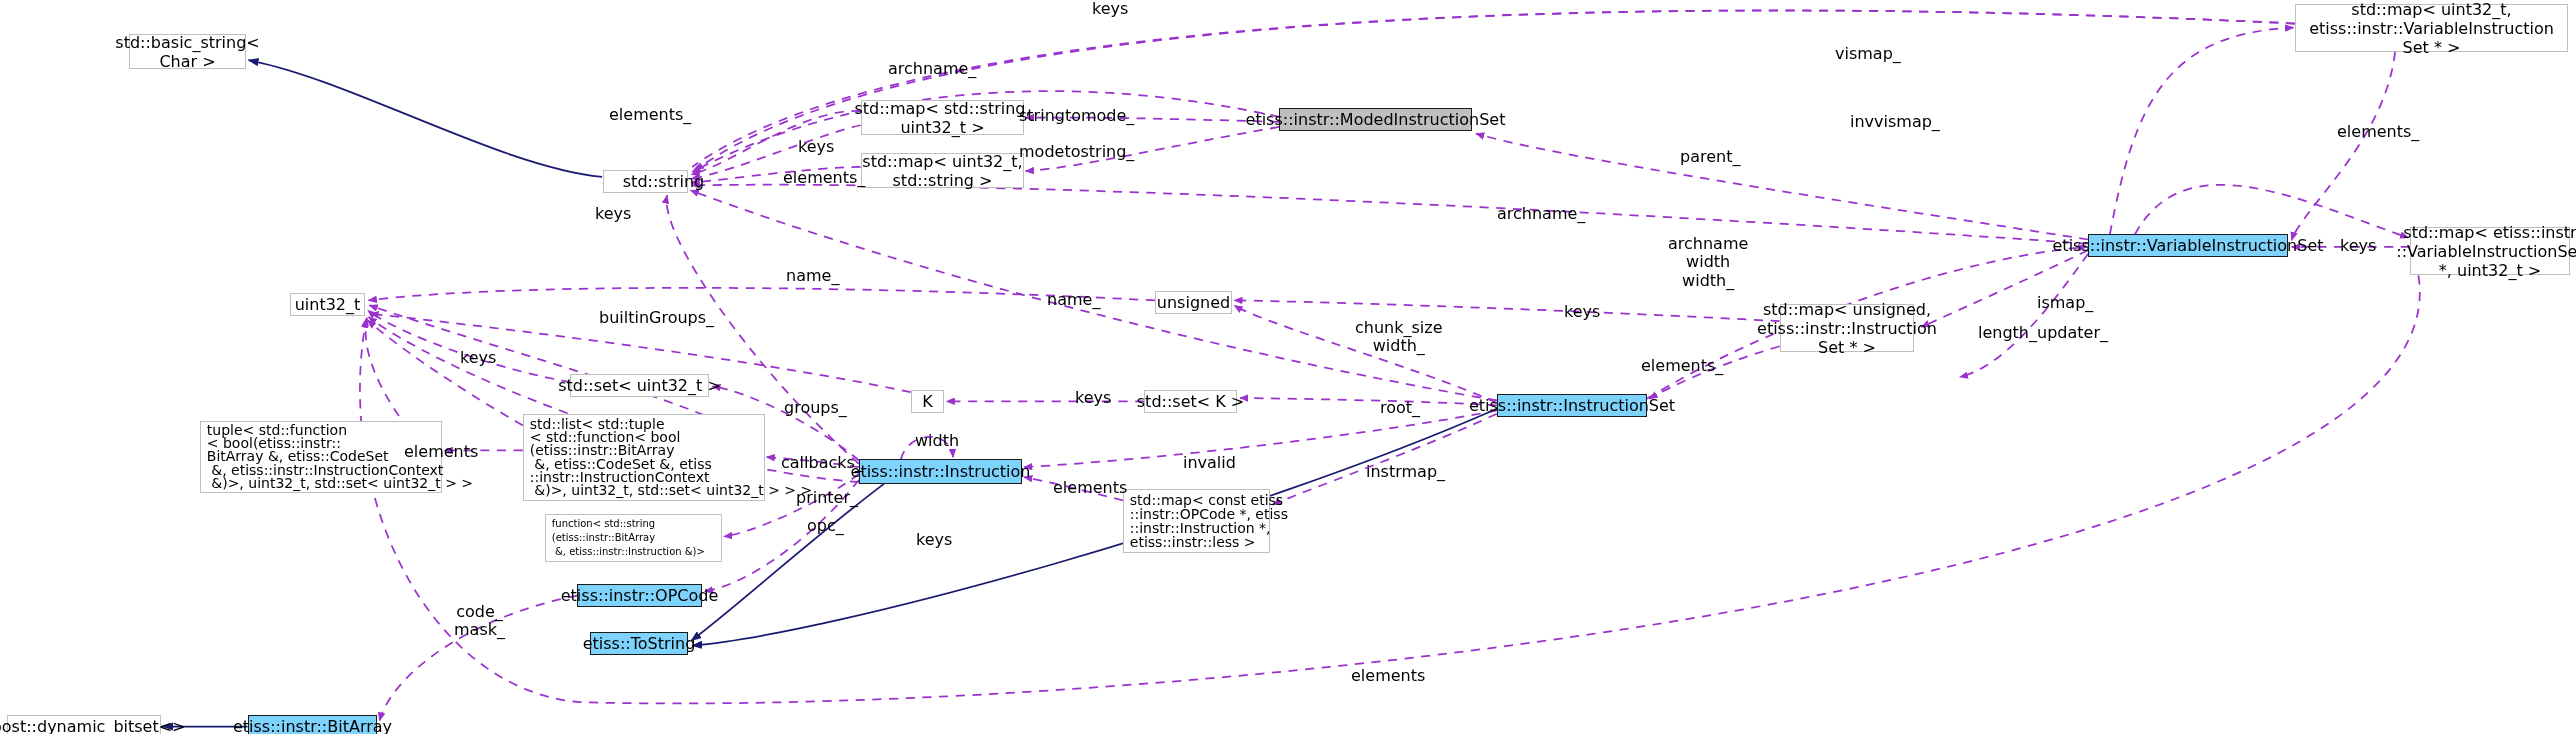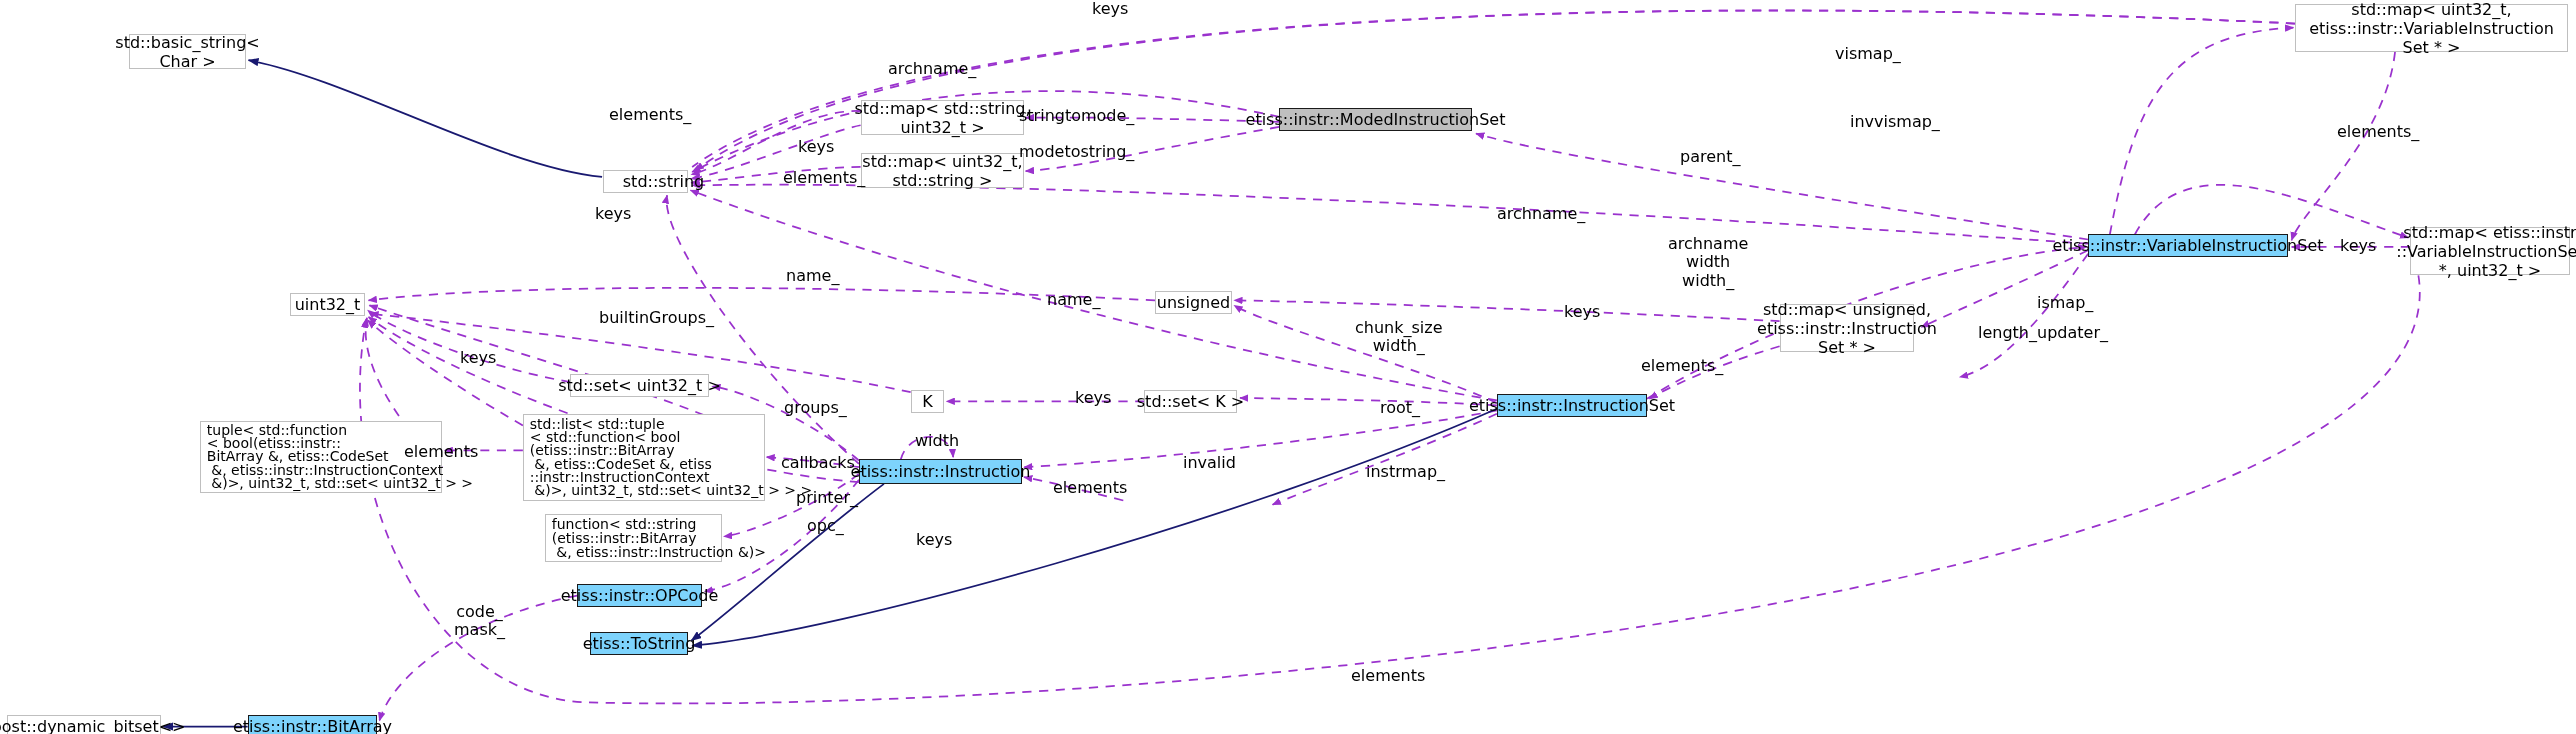--- a/index.html
+++ b/index.html
@@ -192,21 +192,25 @@
 BitArray &amp;, etiss::CodeSet
  &amp;, etiss::instr::InstructionContext
  &amp;)&gt;, uint32_t, std::set&lt; uint32_t &gt; &gt;</div>
   <div class="node left" style="left:523px;top:414px;width:242px;height:87px;font-size:14px;line-height:13.3px;">std::list&lt; std::tuple
 &lt; std::function&lt; bool
 (etiss::instr::BitArray
  &amp;, etiss::CodeSet &amp;, etiss
 ::instr::InstructionContext
  &amp;)&gt;, uint32_t, std::set&lt; uint32_t &gt; &gt; &gt;</div>
   <div class="node focus" style="left:859px;top:459px;width:163px;height:25px;">etiss::instr::Instruction</div>
-  <div class="node left" style="left:545px;top:514px;width:177px;height:48px;font-size:14px;line-height:14px;">function&lt; std::string
+  <div class="node left" style="left:1123px;top:489px;width:147px;height:64px;font-size:14px;line-height:14px;">std::map&lt; const etiss
+::instr::OPCode *, etiss
+::instr::Instruction *,
+etiss::instr::less &gt;</div>
+  <div class="node left" style="left:545px;top:514px;width:177px;height:48px;font-size:10px;line-height:14px;">function&lt; std::string
 (etiss::instr::BitArray
  &amp;, etiss::instr::Instruction &amp;)&gt;</div>
   <div class="node focus" style="left:577px;top:584px;width:125px;height:23px;">etiss::instr::OPCode</div>
   <div class="node focus" style="left:590px;top:632px;width:98px;height:23px;">etiss::ToString</div>
   <div class="node plain" style="left:6.7px;top:715px;width:154px;height:23px;">boost::dynamic_bitset&lt;&gt;</div>
   <div class="node focus" style="left:248px;top:715px;width:129px;height:23px;">etiss::instr::BitArray</div>
 
   <div class="edgelabel" style="left:1092px;top:0px;">keys</div>
   <div class="edgelabel" style="left:1835px;top:45px;">vismap_</div>
   <div class="edgelabel" style="left:888px;top:60px;">archname_</div>

